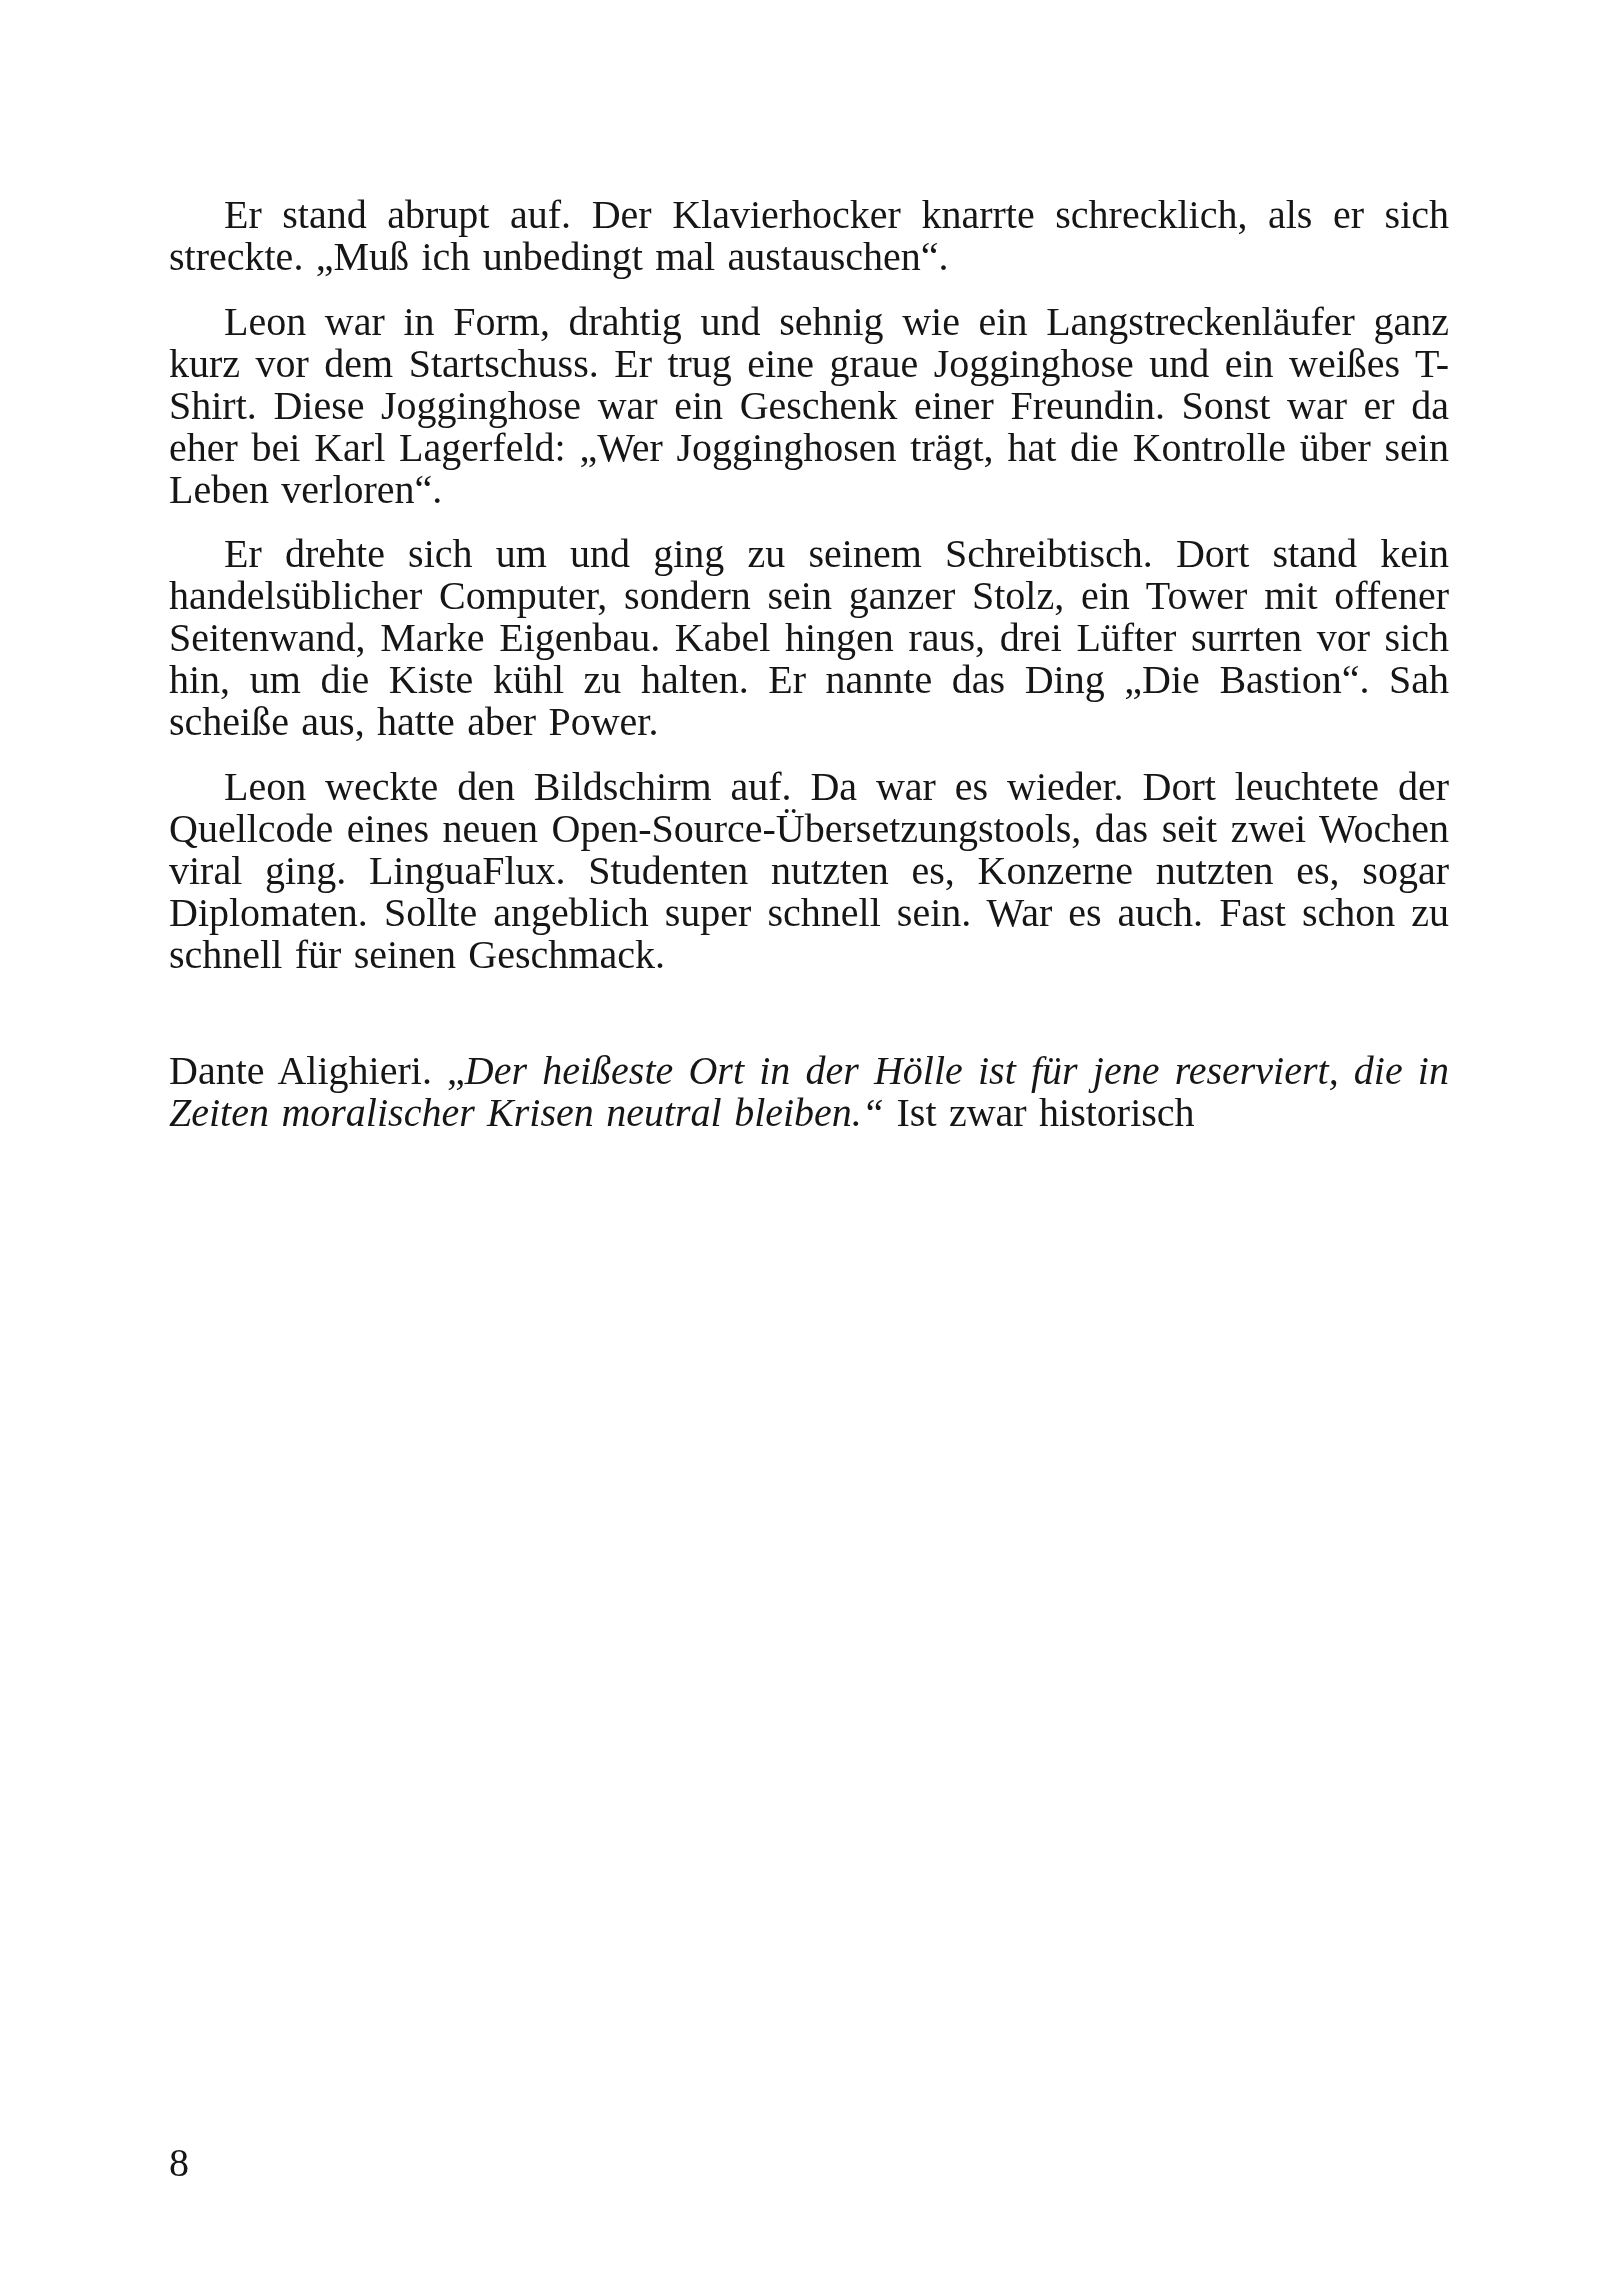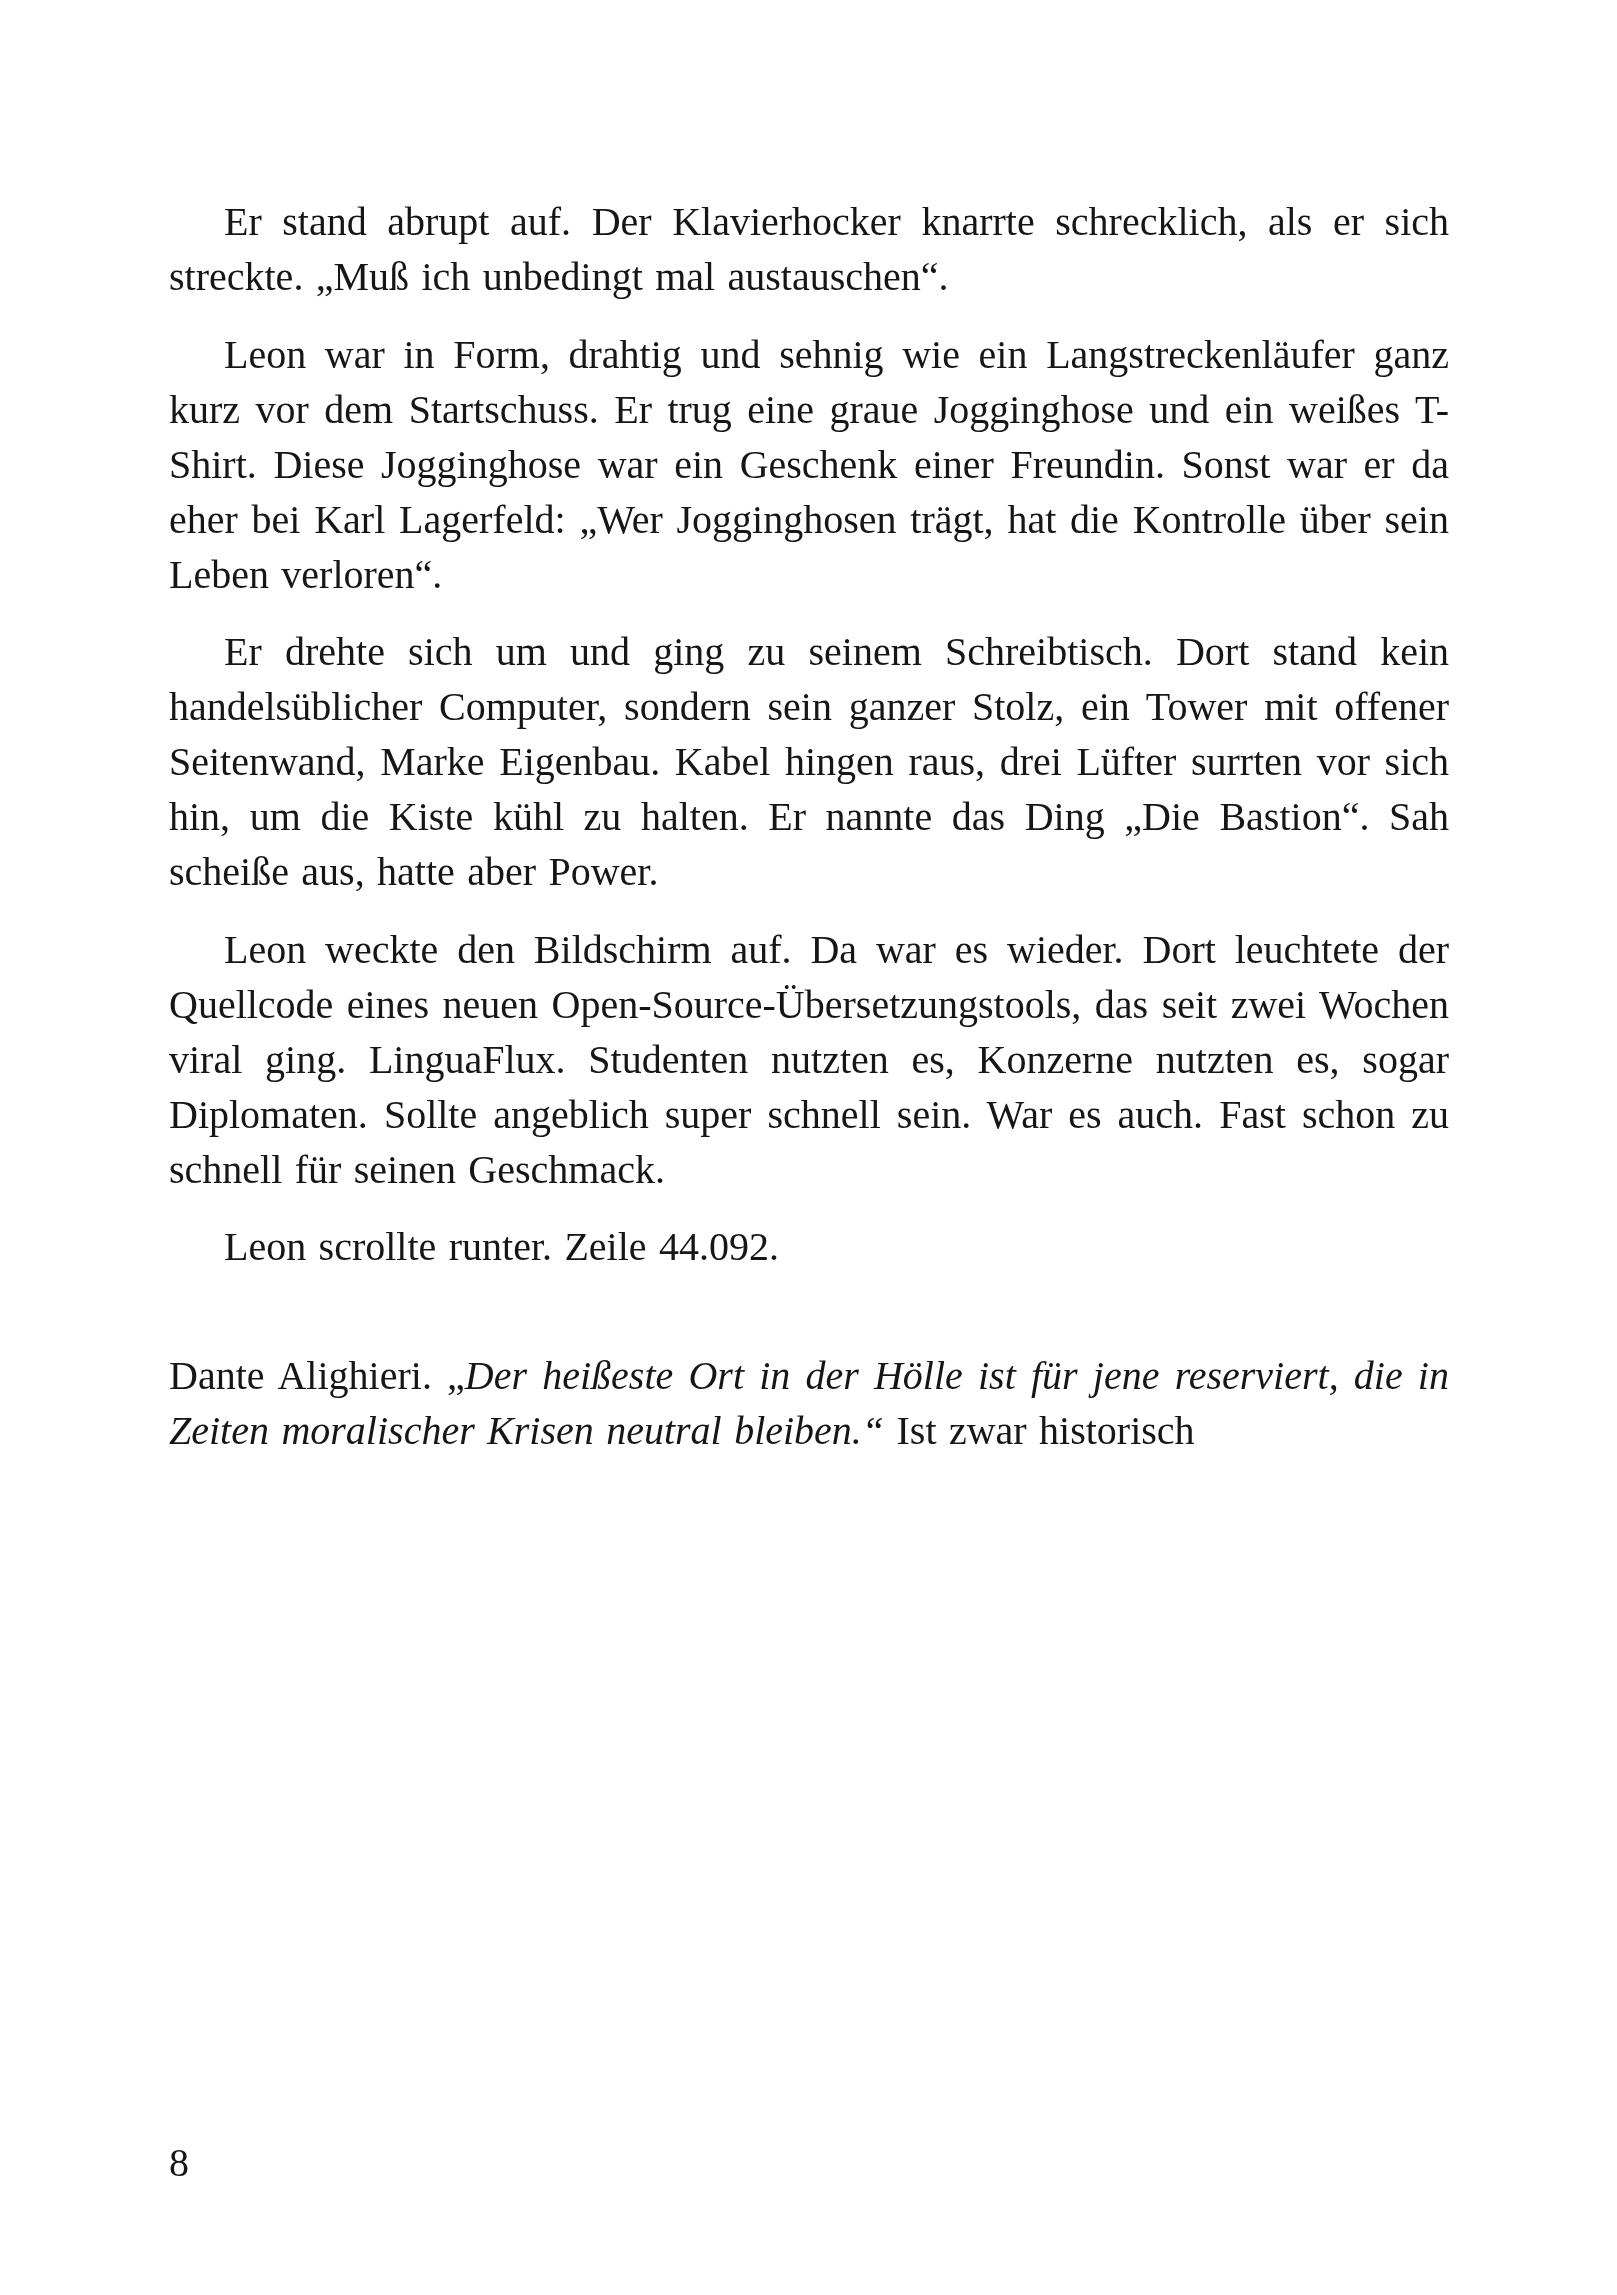--- a/index.html
+++ b/index.html
@@ -21,21 +21,21 @@
     background: #ffffff;
   }
   .text-block {
     position: absolute;
     left: 169px;
     top: 194px;
     width: 1280px;
   }
   .para {
     font-size: 40px;
-    line-height: 55px;
+    line-height: 42px;
     text-align: justify;
     margin: 0 0 22.6px 0;
     word-spacing: 0.06em;
   }
   .para.indent {
     text-indent: 55px;
   }
   .para.noindent {
     text-indent: 0;
   }
@@ -58,18 +58,17 @@
 </style>
 </head>
 <body>
 
 <div class="page">
   <div class="text-block">
     <p class="para indent">Er stand abrupt auf. Der Klavierhocker knarrte schrecklich, als er sich streckte. „Muß ich unbedingt mal austauschen“.</p>
     <p class="para indent">Leon war in Form, drahtig und sehnig wie ein Langstreckenläufer ganz kurz vor dem Startschuss. Er trug eine graue Jogginghose und ein weißes T-Shirt. Diese Jogginghose war ein Geschenk einer Freundin. Sonst war er da eher bei Karl Lagerfeld: „Wer Jogginghosen trägt, hat die Kontrolle über sein Leben verloren“.</p>
     <p class="para indent">Er drehte sich um und ging zu seinem Schreibtisch. Dort stand kein handelsüblicher Computer, sondern sein ganzer Stolz, ein Tower mit offener Seitenwand, Marke Eigenbau.  Kabel hingen raus, drei Lüfter surrten vor sich hin, um die Kiste kühl zu halten. Er nannte das Ding „Die Bastion“. Sah scheiße aus, hatte aber Power.</p>
     <p class="para indent">Leon weckte den Bildschirm auf. Da war es wieder. Dort leuchtete der Quellcode eines neuen Open-Source-Übersetzungstools, das seit zwei Wochen viral ging. LinguaFlux. Studenten nutzten es, Konzerne nutzten es, sogar Diplomaten. Sollte angeblich super schnell sein. War es auch. Fast schon zu schnell für seinen Geschmack.</p>
-    <p class="para indent">Leon scrollte runter. Zeile 44.092.</p>
     <p class="para noindent spaced-quote"><span>Dante Alighieri. „</span><em>Der heißeste Ort in der Hölle ist für jene reserviert, die in Zeiten moralischer Krisen neutral bleiben.“</em><span> Ist zwar historisch</span></p>
   </div>
   <div class="page-number">8</div>
 </div>
 
 
 </body></html>

